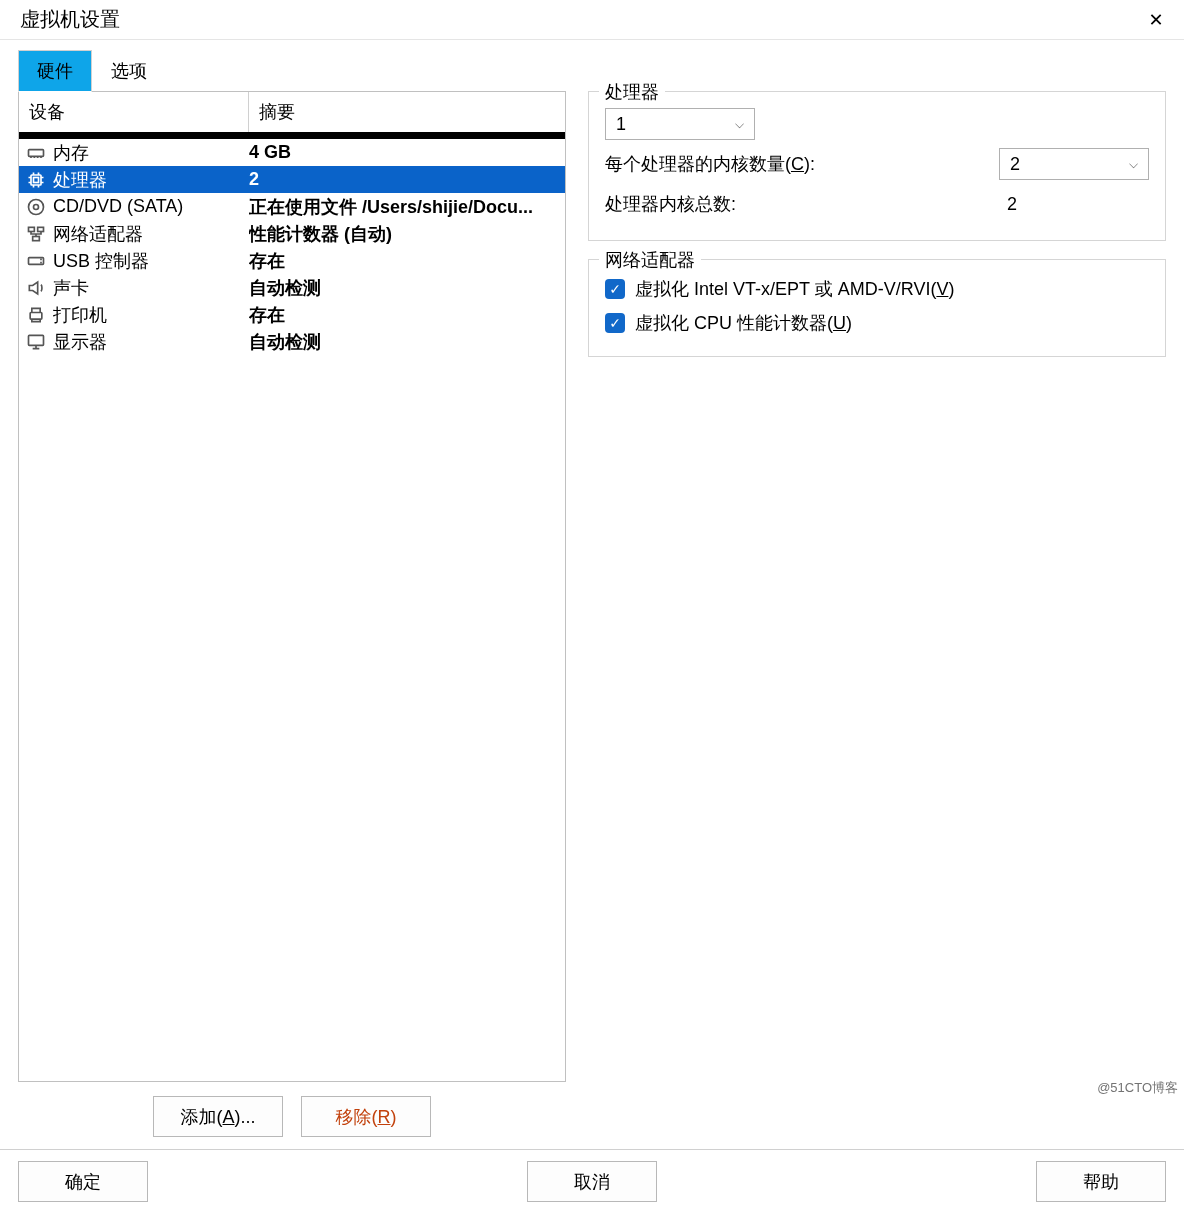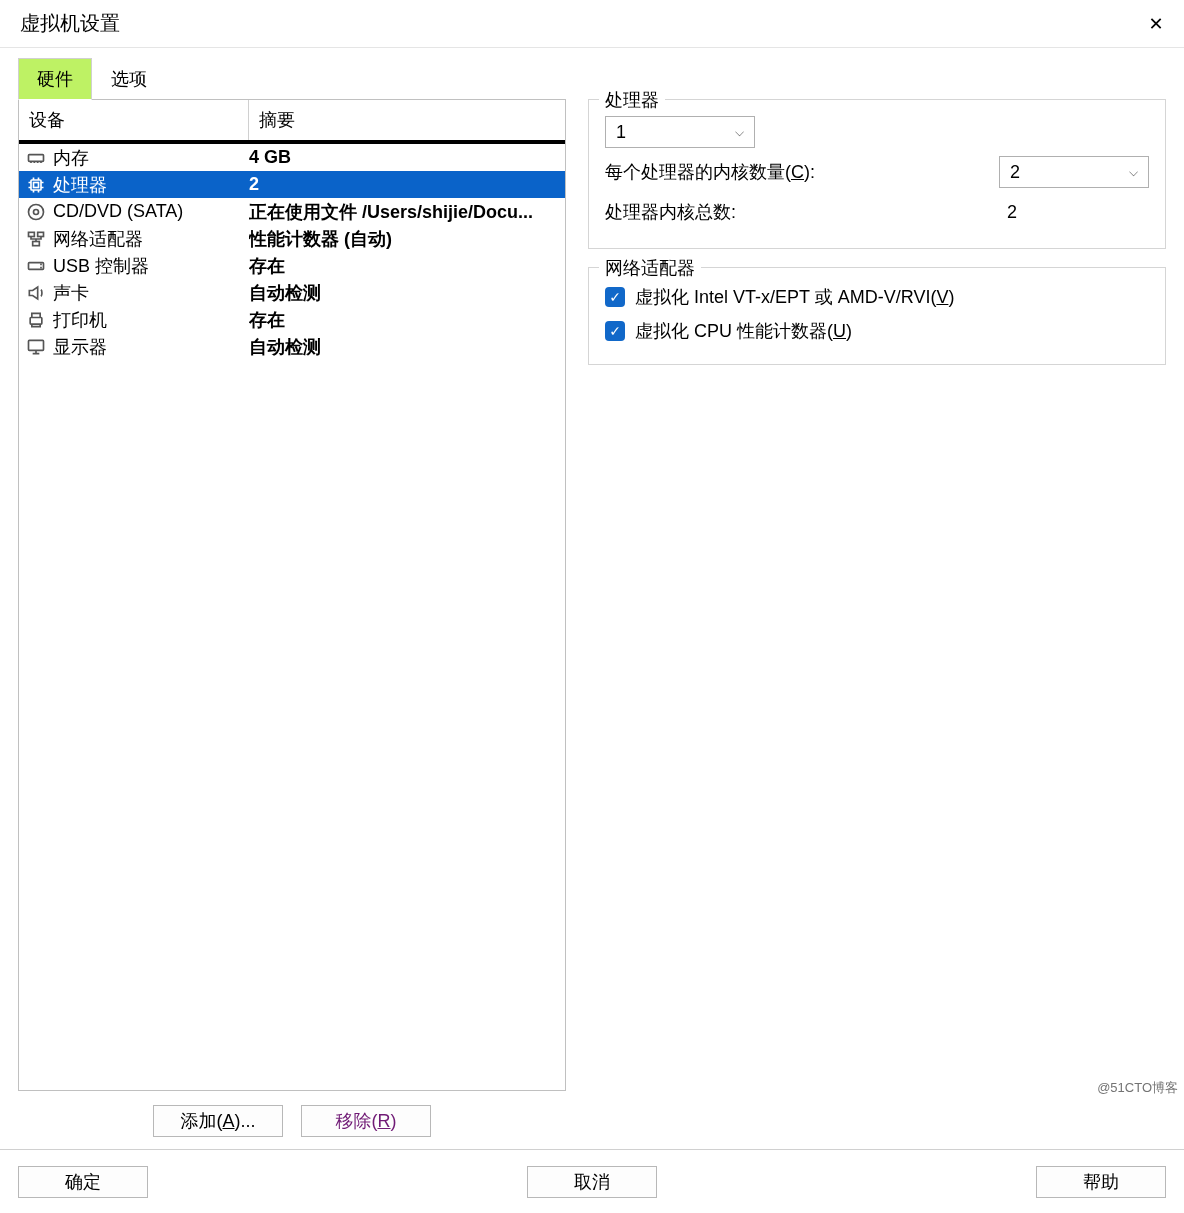--- a/index.html
+++ b/index.html
@@ -8,21 +8,21 @@
       font-family: "Microsoft YaHei", "Segoe UI", sans-serif;
       font-size: 18px;
       color: #000;
       background: #fff;
       width: 1184px;
       height: 1213px;
       overflow: hidden;
     }
     .window { width: 100%; height: 100%; display: flex; flex-direction: column; }
     .titlebar {
-      height: 48px;
+      height: 40px;
       display: flex;
       align-items: center;
       justify-content: space-between;
       padding: 0 0 0 20px;
       border-bottom: 1px solid #e5e5e5;
     }
     .titlebar .title { font-size: 20px; }
     .closebtn {
       width: 56px;
       height: 100%;
@@ -35,38 +35,38 @@
     .tabrow { display: flex; padding: 10px 0 0 18px; gap: 0; }
     .tab {
       padding: 8px 18px;
       border: 1px solid transparent;
       cursor: pointer;
       font-size: 18px;
     }
     .tab.active {
       border: 1px solid #d0d0d0;
       border-bottom: 1px solid #fff;
-      background: #bef264;
+      background: #0ea5e9;
       position: relative;
       z-index: 2;
     }
     .body {
       flex: 1;
       display: flex;
       padding: 0 18px 12px 18px;
       gap: 22px;
       margin-top: -1px;
     }
     .leftcol { width: 548px; display: flex; flex-direction: column; }
     .listbox {
       flex: 1;
       border: 1px solid #c0c0c0;
       overflow: hidden;
     }
-    .listhdr { display: flex; border-bottom: 4px solid #000000; }
+    .listhdr { display: flex; border-bottom: 7px solid #000000; }
     .listhdr .col { padding: 8px 10px; font-size: 18px; }
     .col.dev { width: 230px; border-right: 1px solid #d0d0d0; }
     .col.sum { flex: 1; }
     .listrows { }
     .row {
       display: flex;
       align-items: center;
       height: 27px;
       cursor: pointer;
     }
@@ -77,31 +77,31 @@
       display: flex; align-items: center; justify-content: center;
       flex-shrink: 0;
       color: #555;
     }
     .row.sel .icon { color: #fff; }
     .row .devname { width: 196px; white-space: nowrap; overflow: hidden; text-overflow: ellipsis; }
     .row .summary { flex: 1; white-space: nowrap; overflow: hidden; text-overflow: ellipsis; padding-right: 6px; font-weight: bold; }
     .leftbtns { display: flex; justify-content: center; gap: 18px; padding: 14px 0 0 0; }
     .btn {
       min-width: 130px;
-      height: 32px;
+      height: 41px;
       border: 1px solid #b8b8b8;
       background: #fdfdfd;
       display: flex;
       align-items: center;
       justify-content: center;
       padding: 0 22px;
       cursor: pointer;
       font-size: 18px;
     }
-    .btn.disabled { color: #701a75; cursor: default; }
+    .btn.disabled { color: #c2410c; cursor: default; }
     .rightcol { flex: 1; padding-top: 0px; }
     .grp {
       border: 1px solid #d5d5d5;
       margin-bottom: 18px;
       padding: 12px 16px 16px 16px;
       position: relative;
     }
     .grp .legend {
       position: absolute;
       top: -12px;

